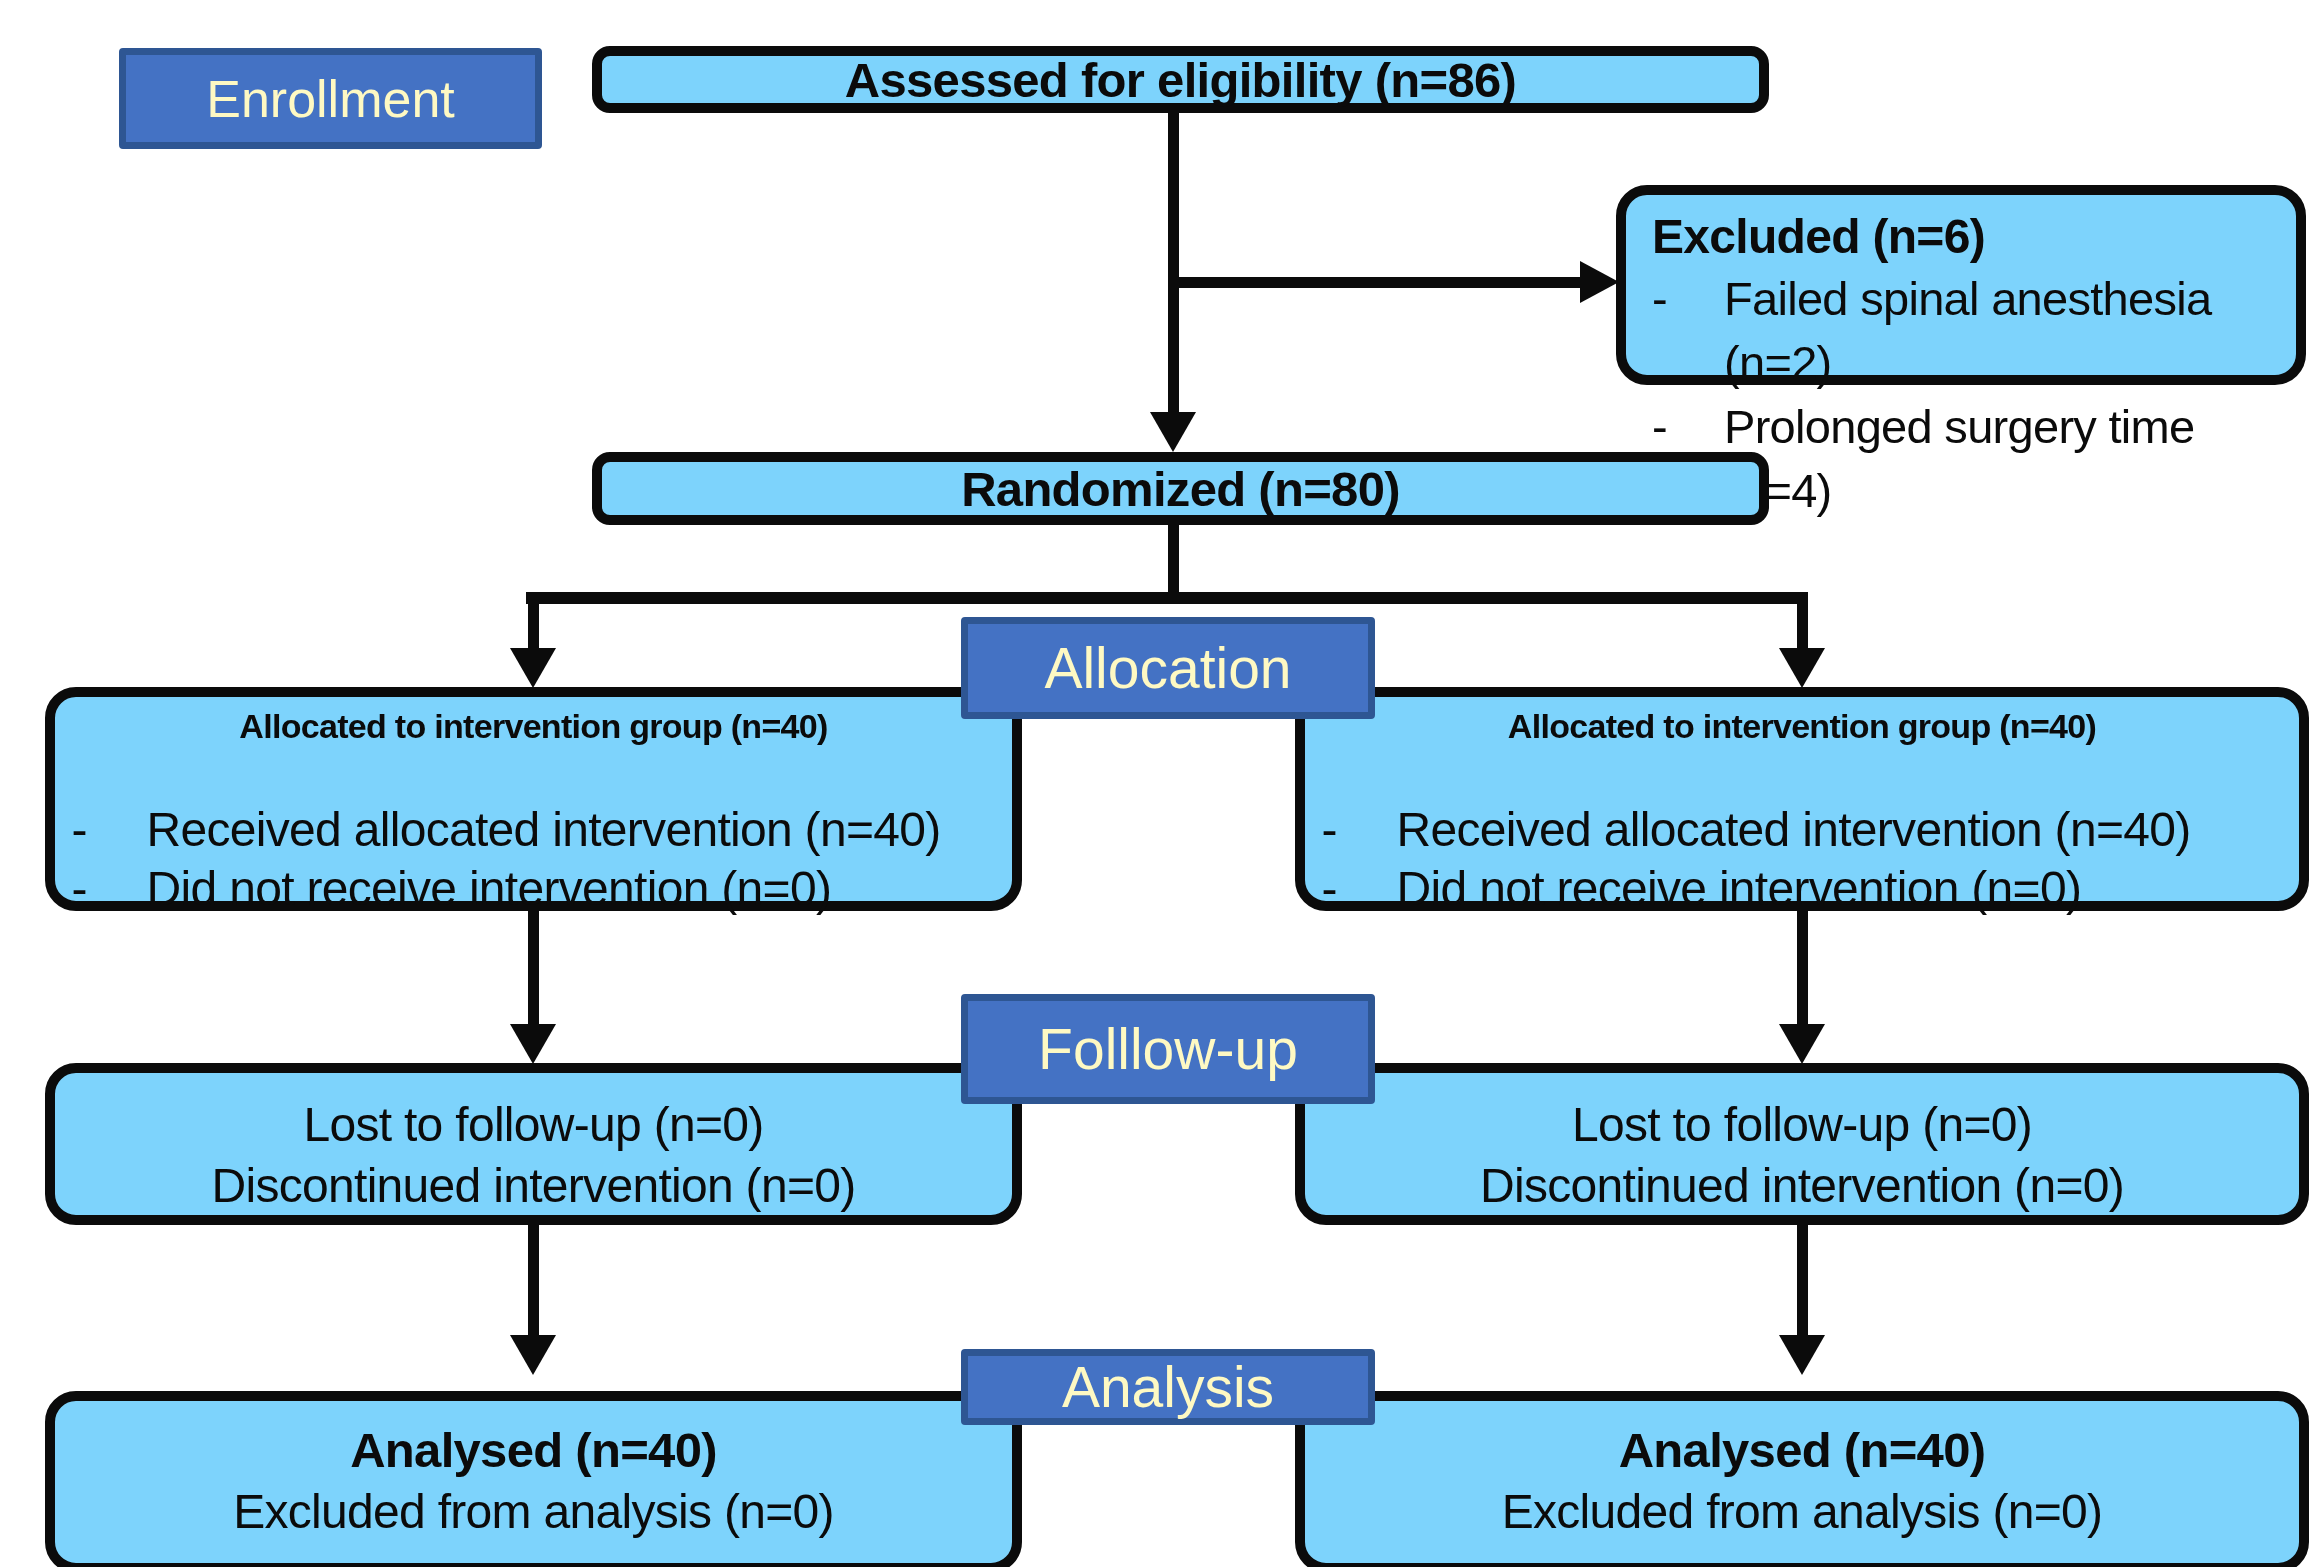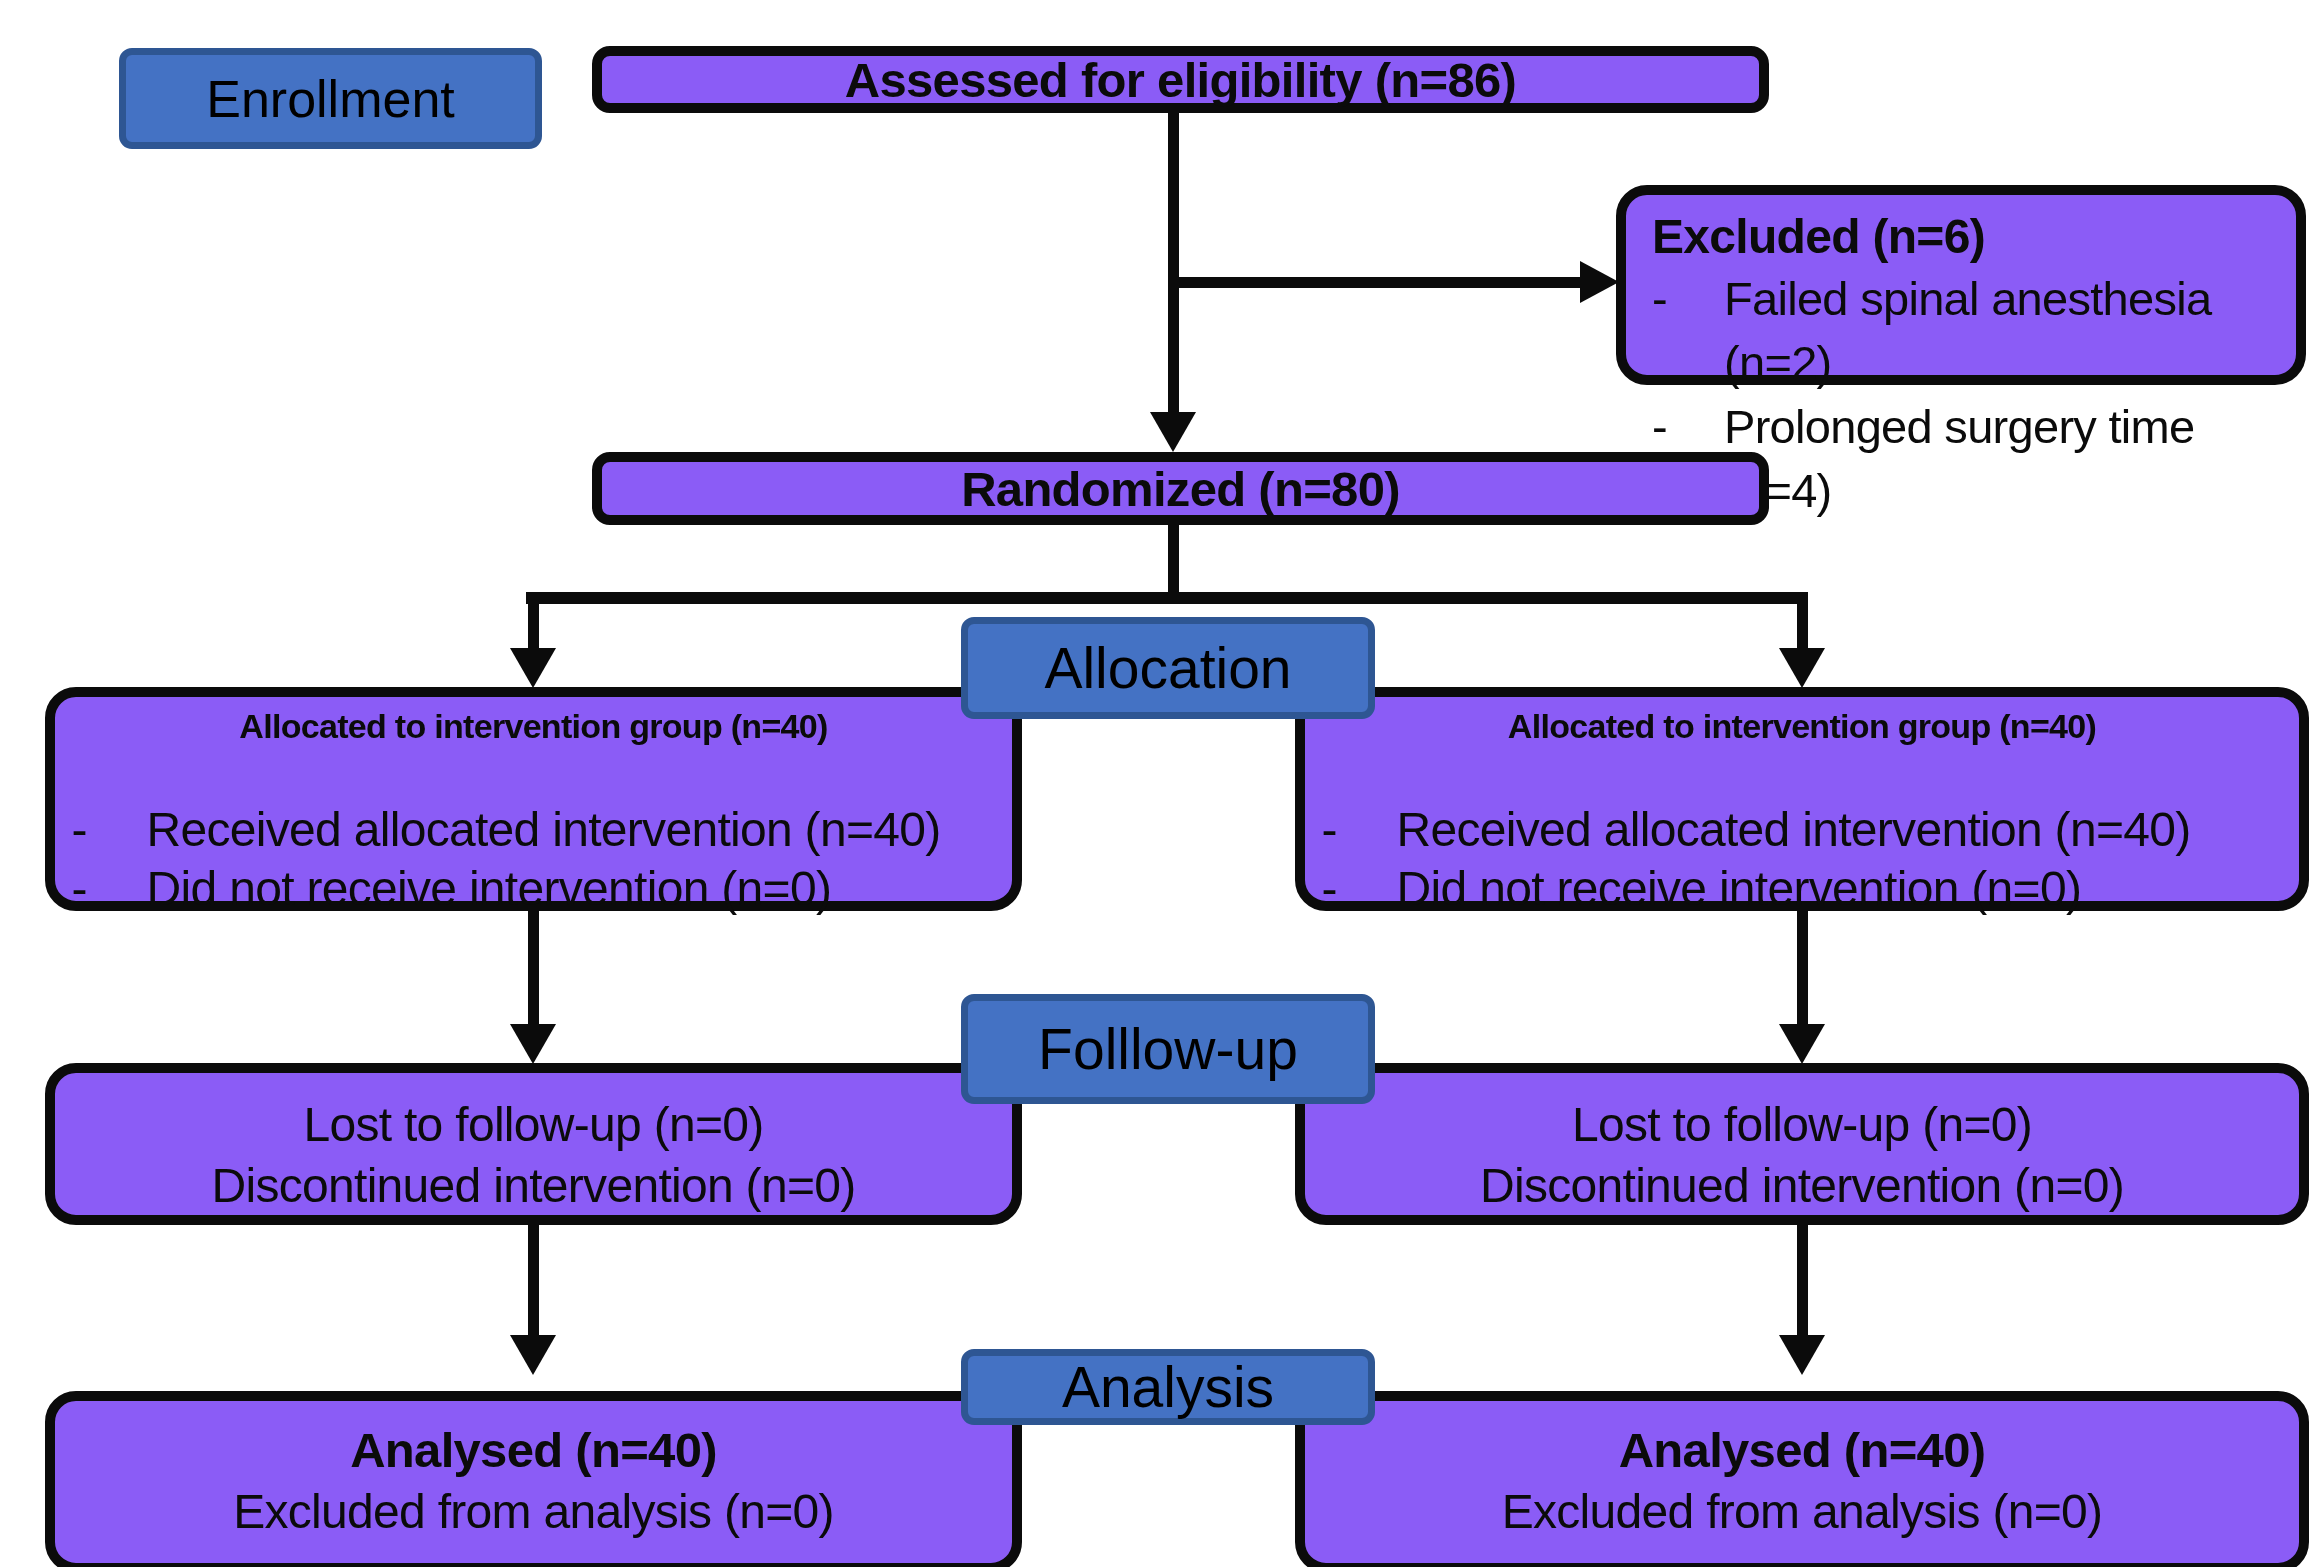--- a/index.html
+++ b/index.html
@@ -13,36 +13,36 @@
     letter-spacing:-0.7px;
   }
   
   .conn{position:absolute;background:#0b0b0b;z-index:1;}
   .ah{position:absolute;width:0;height:0;z-index:1;}
   .ah-down{border-left:23.5px solid transparent;border-right:23.5px solid transparent;border-top:40px solid #0b0b0b;}
   .ah-right{border-top:21.4px solid transparent;border-bottom:21.4px solid transparent;border-left:39px solid #0b0b0b;}
   
   .flowbox{
     position:absolute;z-index:2;
-    background:#8b5cf6;
+    background:#7dd3fc;
     border:10.4px solid #0b0b0b;
     border-radius:31px;
     box-sizing:border-box;
   }
   .slim{border-radius:18px;display:flex;align-items:center;justify-content:center;}
   .title-b{font-weight:bold;font-size:49px;}
   
   .stage{
     position:absolute;z-index:3;
     background:#4472C4;
     border:7px solid #2E5693;
-    border-radius:13px;
+    border-radius:4px;
     box-sizing:border-box;
     display:flex;align-items:center;justify-content:center;
-    color:#000000;font-size:57px;letter-spacing:0;
+    color:#fef9c3;font-size:57px;letter-spacing:0;
   }
   
   #label-enrollment{left:119px;top:48px;width:423px;height:101px;font-size:52px;}
   #box-assessed{left:592px;top:46px;width:1177px;height:67px;}
   #conn-main-v{left:1168px;top:110px;width:11px;height:307px;}
   #ah-randomized{left:1150px;top:412px;}
   #conn-excl-h{left:1174px;top:277px;width:411px;height:11px;}
   #ah-excluded{left:1580px;top:261px;}
   #box-excluded{left:1616px;top:185px;width:690px;height:200px;padding:11px 21px 16px 26px;}
   #box-excluded .item{display:flex;line-height:64px;font-size:47px;}

